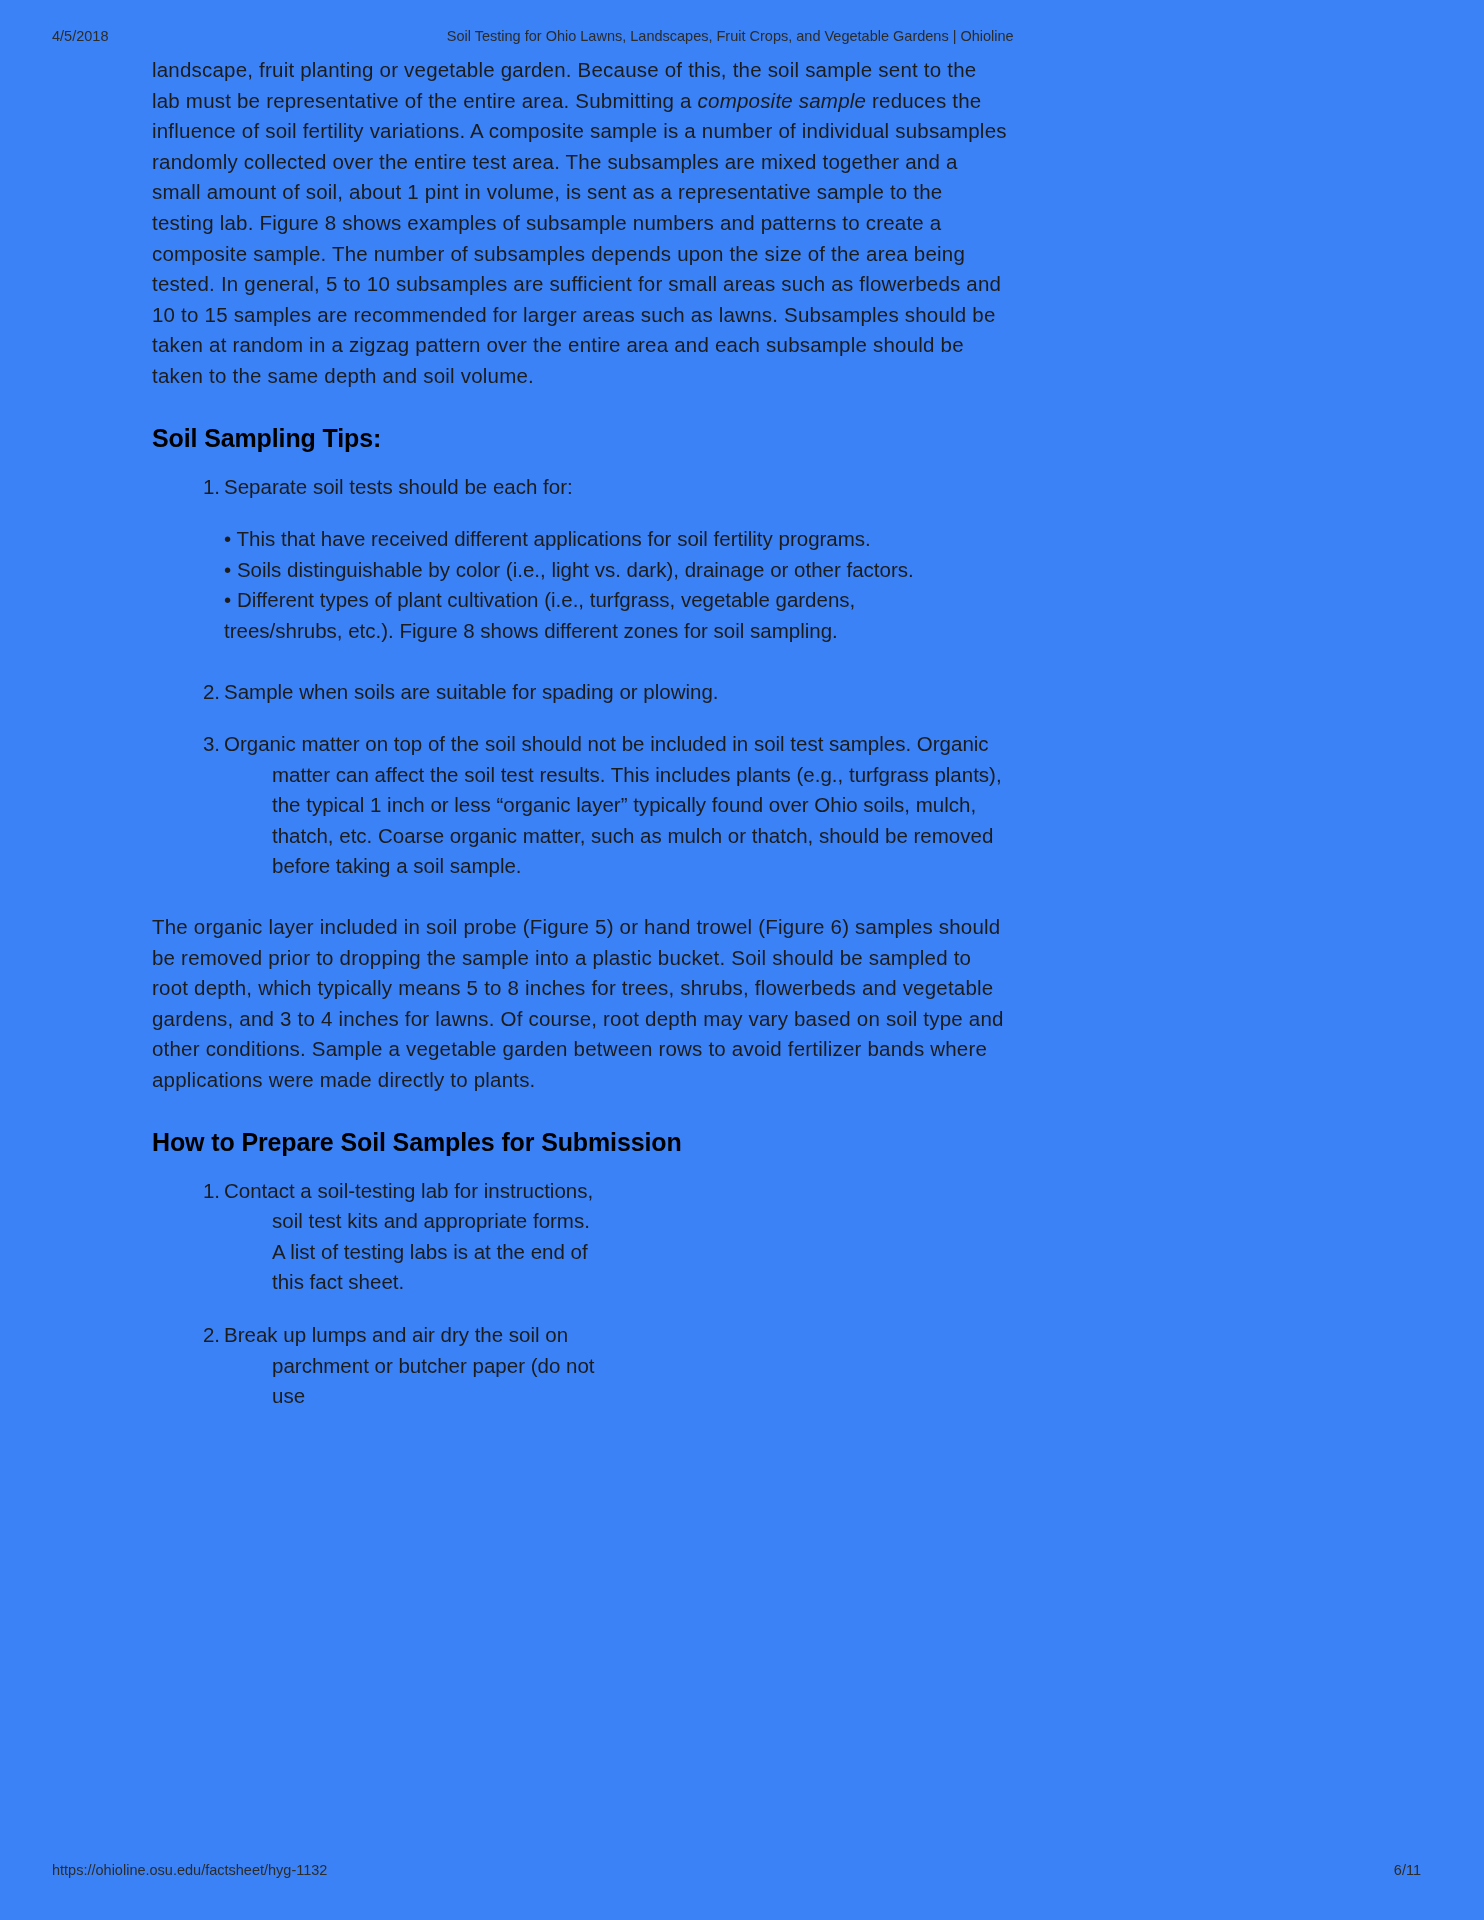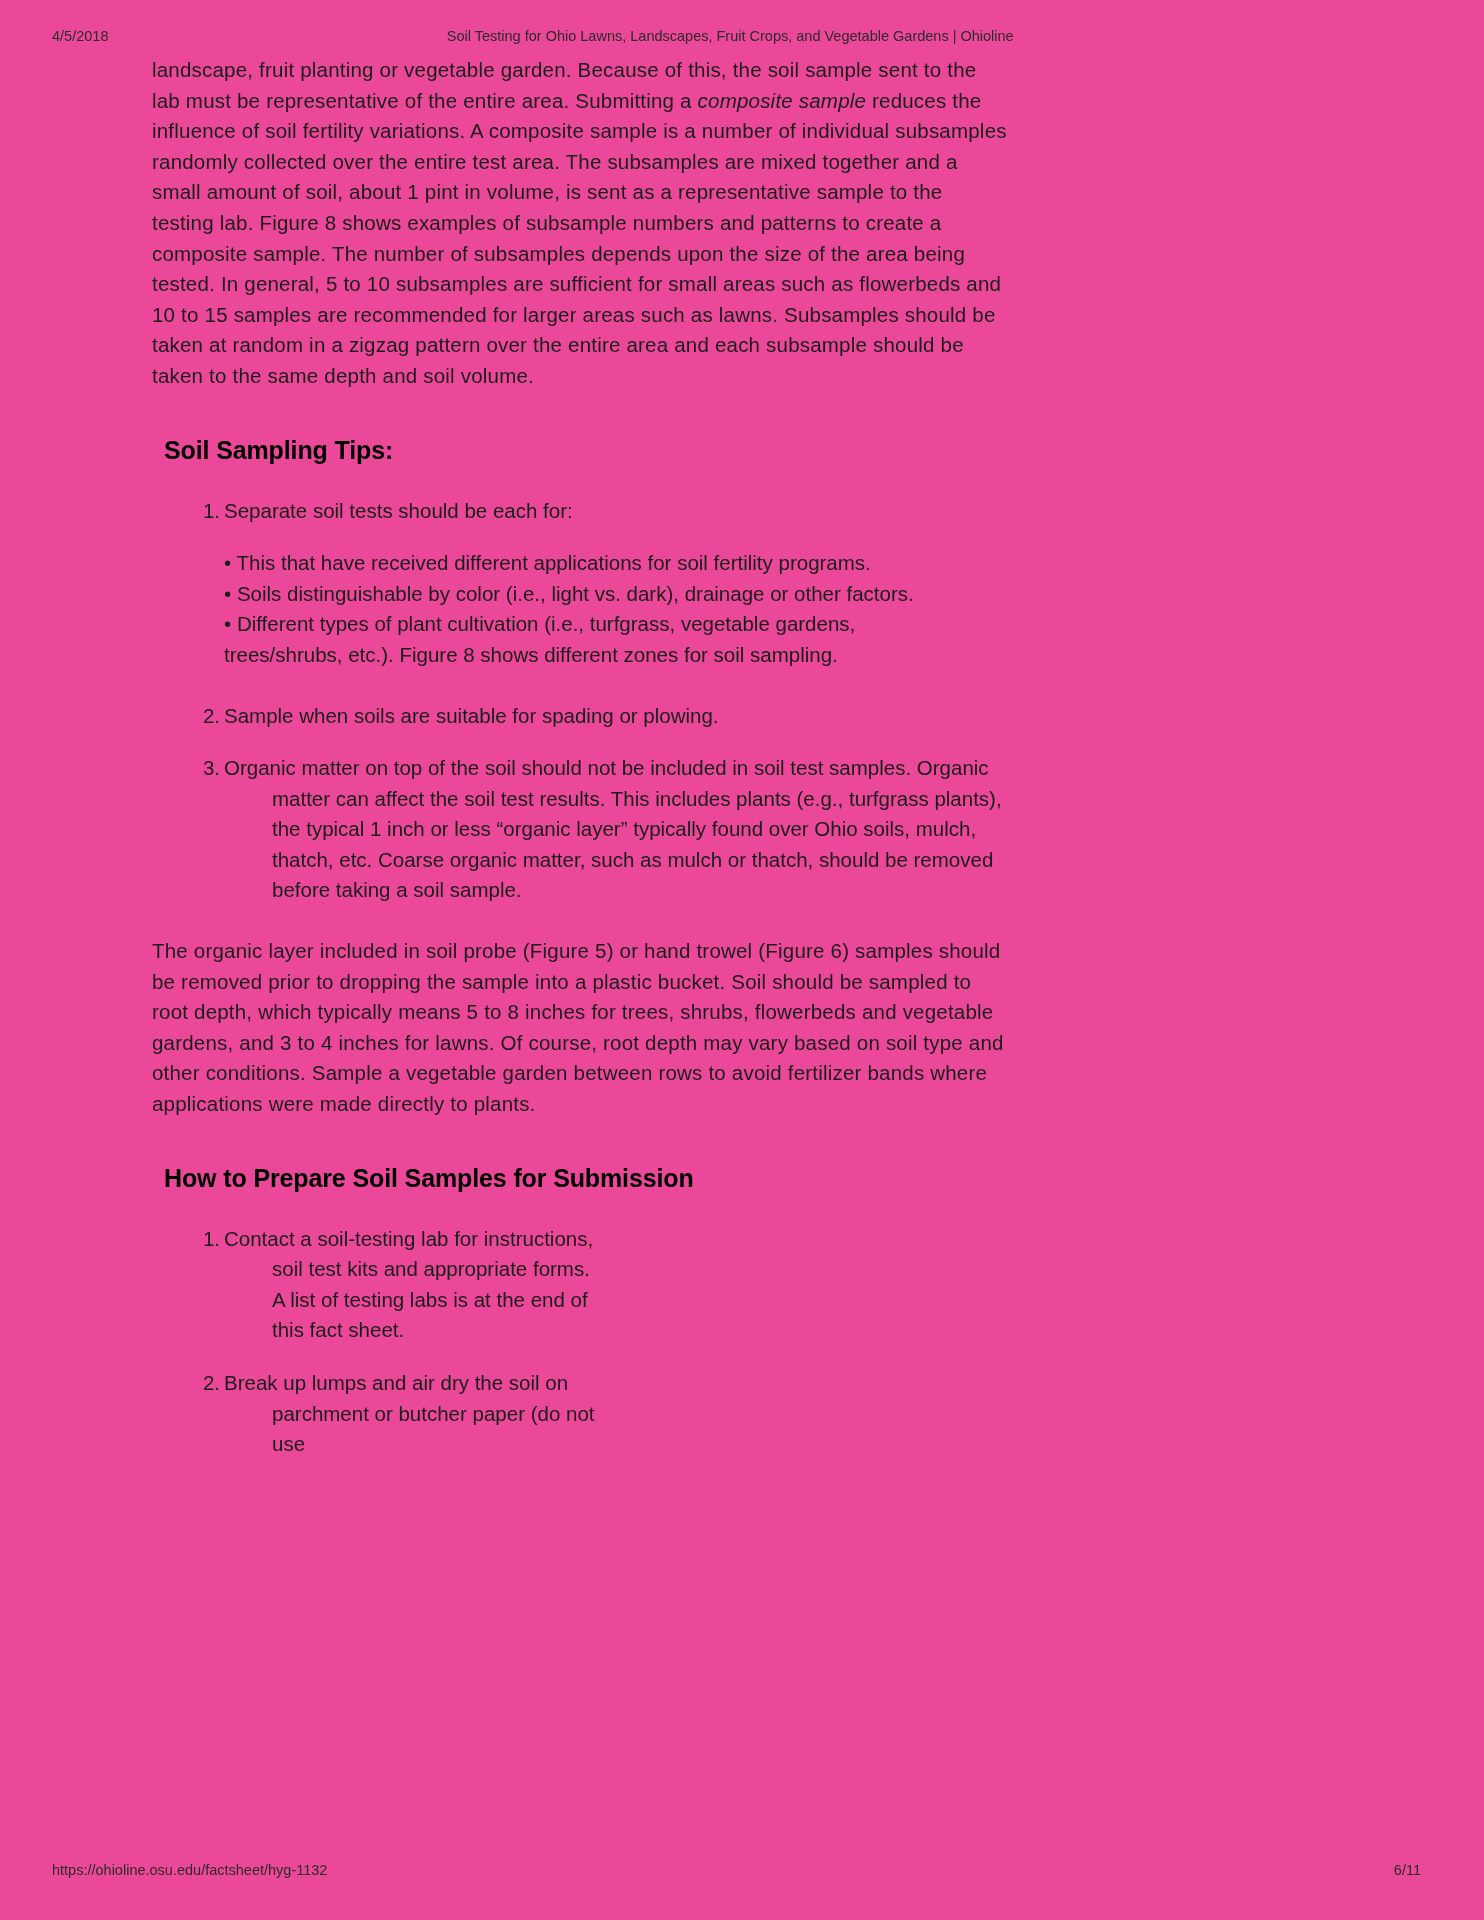--- a/index.html
+++ b/index.html
@@ -12,21 +12,21 @@
     height: 1920px;
     position: relative;
     font-family: "Liberation Sans", sans-serif;
     color: #000000;
     overflow: hidden;
   }
 
   .page {
     position: absolute;
     inset: 0;
-    background: #ec4899;
+    background: #3b82f6;
   }
 
   
   .running-head {
     position: absolute;
     top: 28px;
     left: 52px;
     right: 52px;
     height: 20px;
     font-size: 14.5px;
@@ -75,21 +75,21 @@
     letter-spacing: 0.01em;
   }
   p.body-para em {
     font-style: italic;
   }
 
   h2.section-heading {
     font-size: 25px;
     font-weight: bold;
     line-height: 32px;
-    margin: 12px;
+    margin: 0;
     color: #000000;
     letter-spacing: -0.005em;
   }
 
   .spacer-30 { height: 30px; }
   .spacer-22 { height: 22px; }
   .spacer-18 { height: 18px; }
 
   
   ol.num-list {

